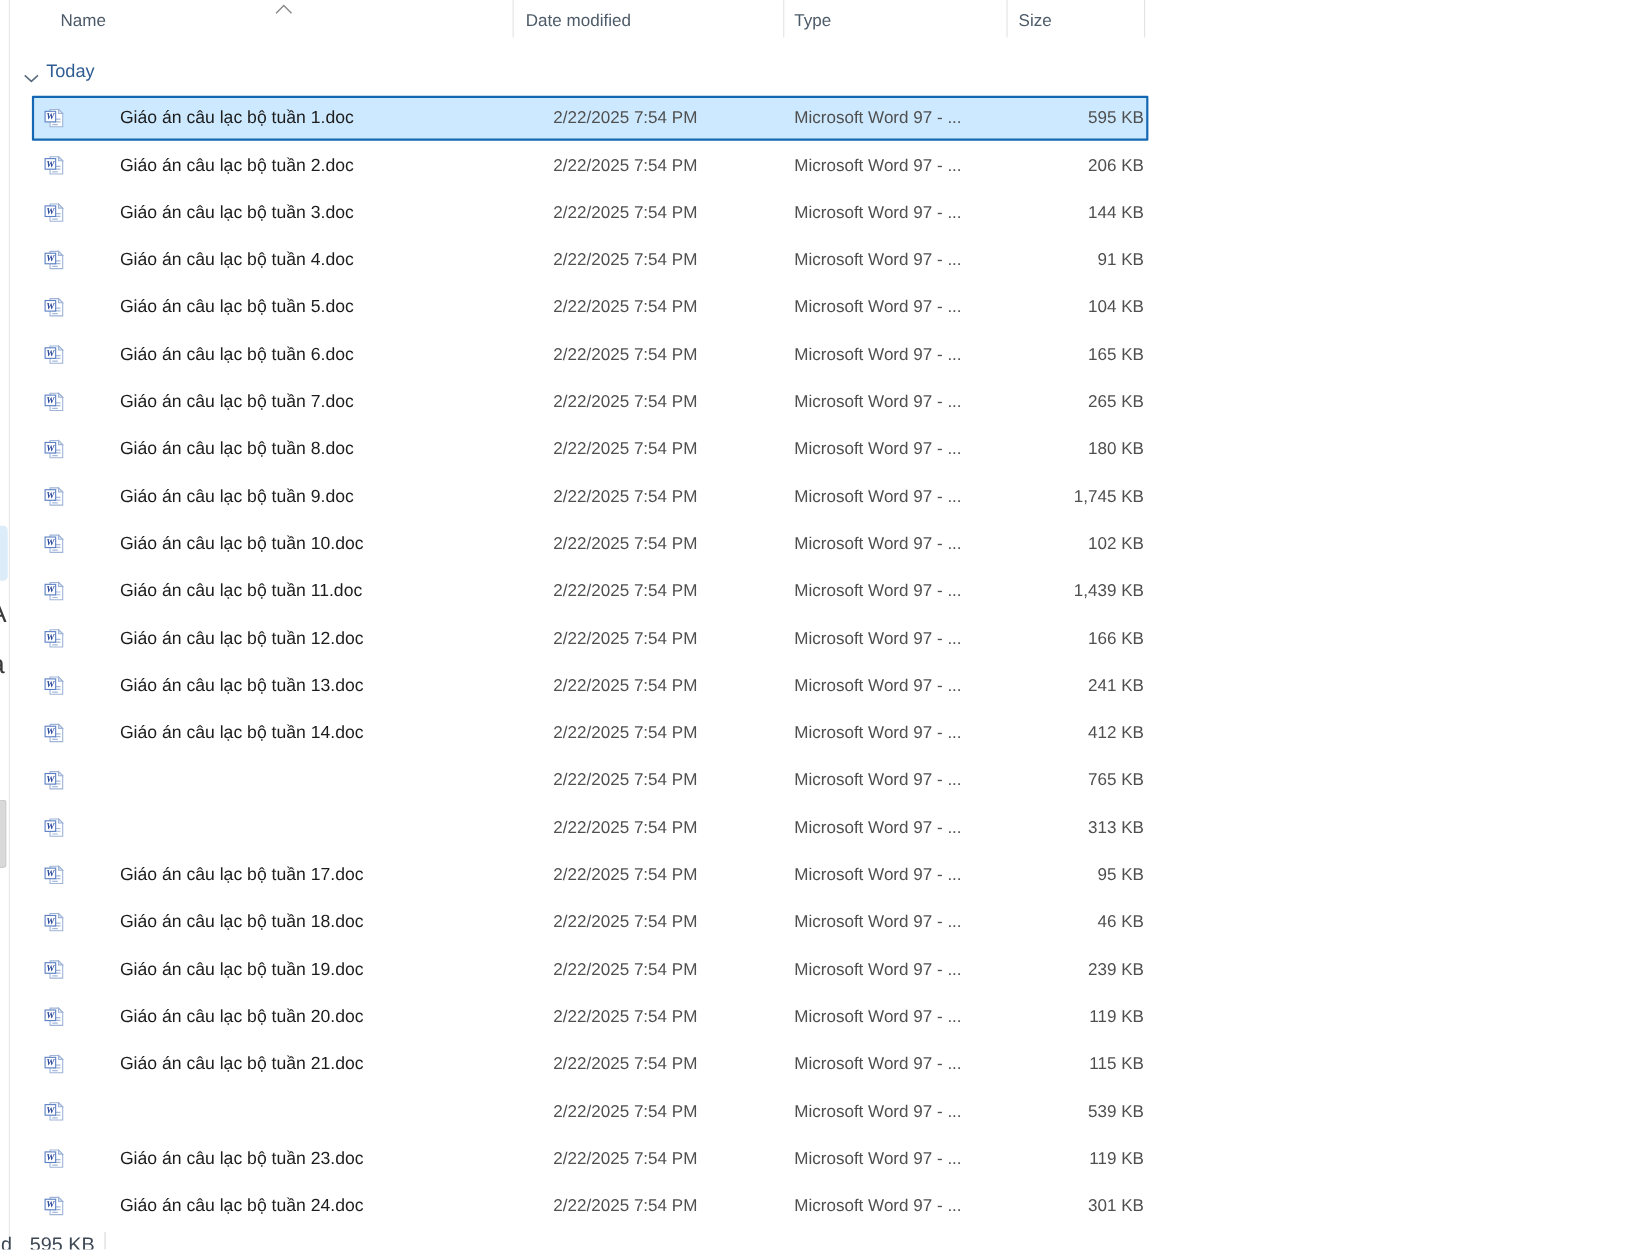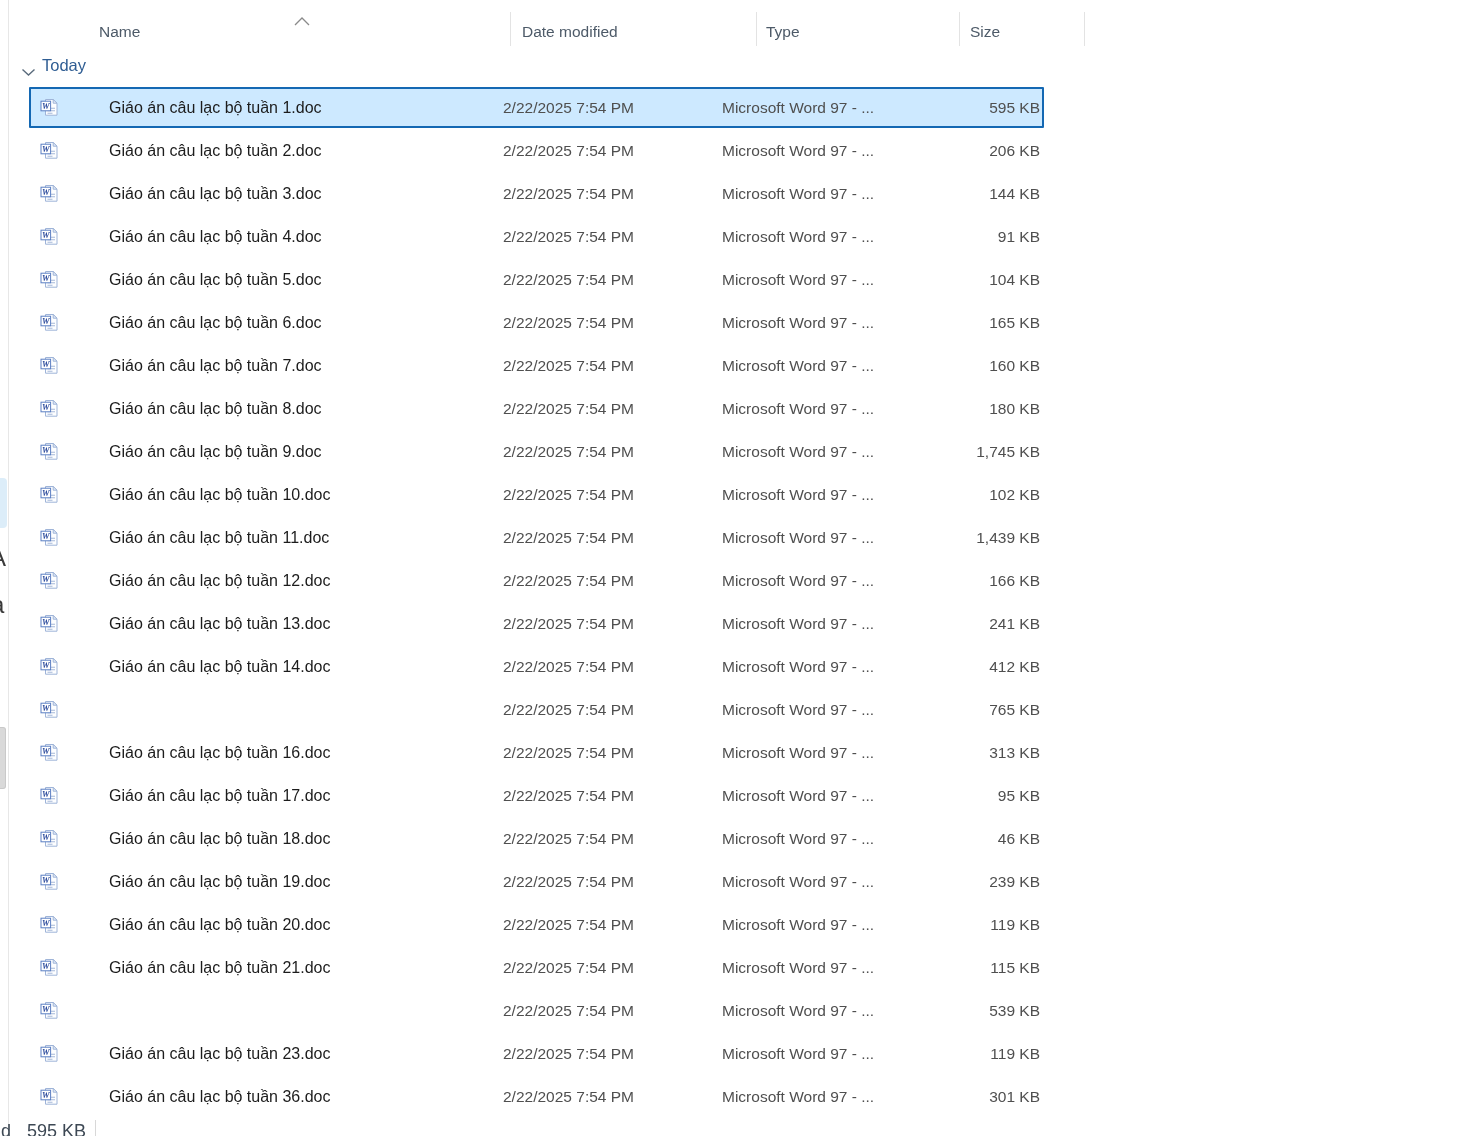--- a/index.html
+++ b/index.html
@@ -25,21 +25,21 @@
     position:absolute; left:0; top:727px; width:6px; height:62px;
     background:#d9d9d9; border-radius:0 3px 3px 0; border:1px solid #c9c9c9; border-left:none;
   }
   .artifact-char {
     position:absolute; font-size:24px; color:#3a3a3a; line-height:24px;
   }
   .artifact-char.a1 { left:-10px; top:546px; }
   .artifact-char.a2 { left:-9px; top:593px; }
 
   
-  .header { position:absolute; left:10px; top:12px; width:1060px; height:38px;margin-left:44px; }
+  .header { position:absolute; left:10px; top:0; width:1060px; height:38px; }
   .header .col-label {
     position:absolute; top:11px; font-size:15.5px;
     color:var(--header-text, #4d5a68); cursor:default; white-space:nowrap;
   }
   .hl-name  { left:45px; }
   .hl-date  { left:468px; }
   .hl-type  { left:712px; }
   .hl-size  { left:916px; }
   .hdr-divider {
     position:absolute; top:0; width:1px; height:34px; background:#e3e3e3;
@@ -222,21 +222,21 @@
         <path d="M5.5 1.5 H13.2 L17 5.2 V17.2 H5.5 Z" fill="#fdfeff" stroke="#9fb4d8" stroke-width="1"></path>
         <path d="M13.2 1.5 L17 5.2 H13.2 Z" fill="#e6edf8" stroke="#9fb4d8" stroke-width="1"></path>
         <path d="M7.5 10.2 H15 M7.5 12.7 H15 M7.5 15.2 H12.5" stroke="#a7b9d9" stroke-width="1.1" fill="none"></path>
         <rect x="1" y="3.2" width="9.6" height="9.6" fill="#ffffff" stroke="#5b7fc4" stroke-width="1"></rect>
         <text x="5.8" y="10.6" font-size="8.5" font-weight="bold" font-style="italic" font-family="'Liberation Serif', serif" fill="#2b4a9b" text-anchor="middle">W</text>
       </svg>
     </span>
     <span class="cell c-name">Giáo án câu lạc bộ tuần 7.doc</span>
     <span class="cell c-date">2/22/2025 7:54 PM</span>
     <span class="cell c-type">Microsoft Word 97 - ...</span>
-    <span class="cell c-size">160 KB</span>
+    <span class="cell c-size">265 KB</span>
   </div>
     <div class="row">
     <div class="hi"></div>
     <span class="icon">
       <svg width="19" height="19" viewBox="0 0 19 19">
         <path d="M5.5 1.5 H13.2 L17 5.2 V17.2 H5.5 Z" fill="#fdfeff" stroke="#9fb4d8" stroke-width="1"></path>
         <path d="M13.2 1.5 L17 5.2 H13.2 Z" fill="#e6edf8" stroke="#9fb4d8" stroke-width="1"></path>
         <path d="M7.5 10.2 H15 M7.5 12.7 H15 M7.5 15.2 H12.5" stroke="#a7b9d9" stroke-width="1.1" fill="none"></path>
         <rect x="1" y="3.2" width="9.6" height="9.6" fill="#ffffff" stroke="#5b7fc4" stroke-width="1"></rect>
         <text x="5.8" y="10.6" font-size="8.5" font-weight="bold" font-style="italic" font-family="'Liberation Serif', serif" fill="#2b4a9b" text-anchor="middle">W</text>
@@ -362,21 +362,20 @@
     <div class="hi"></div>
     <span class="icon">
       <svg width="19" height="19" viewBox="0 0 19 19">
         <path d="M5.5 1.5 H13.2 L17 5.2 V17.2 H5.5 Z" fill="#fdfeff" stroke="#9fb4d8" stroke-width="1"></path>
         <path d="M13.2 1.5 L17 5.2 H13.2 Z" fill="#e6edf8" stroke="#9fb4d8" stroke-width="1"></path>
         <path d="M7.5 10.2 H15 M7.5 12.7 H15 M7.5 15.2 H12.5" stroke="#a7b9d9" stroke-width="1.1" fill="none"></path>
         <rect x="1" y="3.2" width="9.6" height="9.6" fill="#ffffff" stroke="#5b7fc4" stroke-width="1"></rect>
         <text x="5.8" y="10.6" font-size="8.5" font-weight="bold" font-style="italic" font-family="'Liberation Serif', serif" fill="#2b4a9b" text-anchor="middle">W</text>
       </svg>
     </span>
-    <span class="cell c-name">Giáo án câu lạc bộ tuần 16.doc</span>
     <span class="cell c-date">2/22/2025 7:54 PM</span>
     <span class="cell c-type">Microsoft Word 97 - ...</span>
     <span class="cell c-size">313 KB</span>
   </div>
     <div class="row">
     <div class="hi"></div>
     <span class="icon">
       <svg width="19" height="19" viewBox="0 0 19 19">
         <path d="M5.5 1.5 H13.2 L17 5.2 V17.2 H5.5 Z" fill="#fdfeff" stroke="#9fb4d8" stroke-width="1"></path>
         <path d="M13.2 1.5 L17 5.2 H13.2 Z" fill="#e6edf8" stroke="#9fb4d8" stroke-width="1"></path>
@@ -489,21 +488,21 @@
     <div class="hi"></div>
     <span class="icon">
       <svg width="19" height="19" viewBox="0 0 19 19">
         <path d="M5.5 1.5 H13.2 L17 5.2 V17.2 H5.5 Z" fill="#fdfeff" stroke="#9fb4d8" stroke-width="1"></path>
         <path d="M13.2 1.5 L17 5.2 H13.2 Z" fill="#e6edf8" stroke="#9fb4d8" stroke-width="1"></path>
         <path d="M7.5 10.2 H15 M7.5 12.7 H15 M7.5 15.2 H12.5" stroke="#a7b9d9" stroke-width="1.1" fill="none"></path>
         <rect x="1" y="3.2" width="9.6" height="9.6" fill="#ffffff" stroke="#5b7fc4" stroke-width="1"></rect>
         <text x="5.8" y="10.6" font-size="8.5" font-weight="bold" font-style="italic" font-family="'Liberation Serif', serif" fill="#2b4a9b" text-anchor="middle">W</text>
       </svg>
     </span>
-    <span class="cell c-name">Giáo án câu lạc bộ tuần 36.doc</span>
+    <span class="cell c-name">Giáo án câu lạc bộ tuần 24.doc</span>
     <span class="cell c-date">2/22/2025 7:54 PM</span>
     <span class="cell c-type">Microsoft Word 97 - ...</span>
     <span class="cell c-size">301 KB</span>
   </div>
   </div>
 
 <div class="status-bar">
   <span class="status-frag sf-1">d</span>
   <span class="status-frag sf-2">595 KB</span>
   <div class="status-divider"></div>

